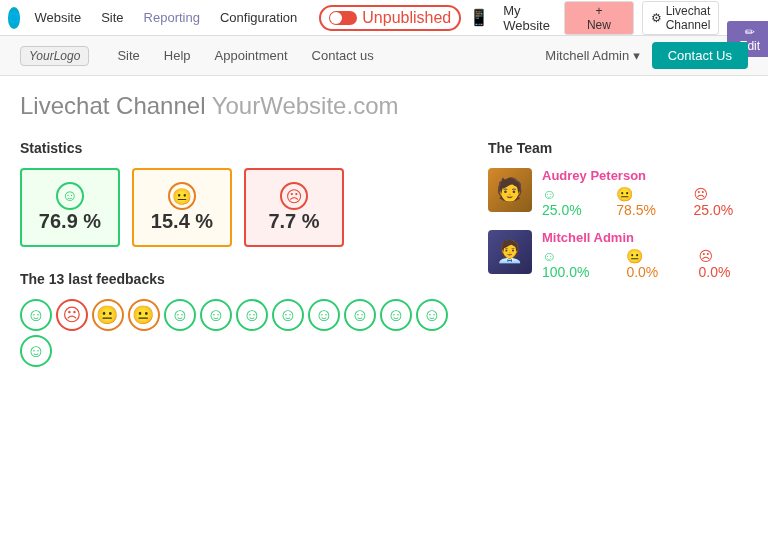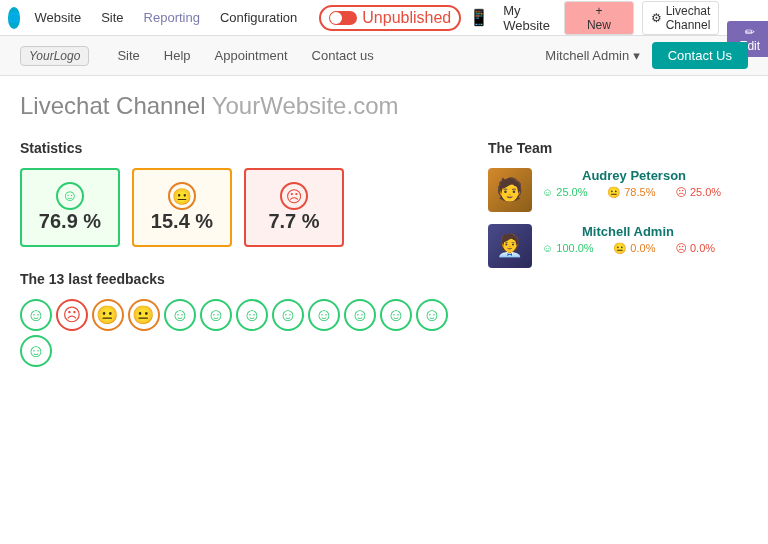--- a/index.html
+++ b/index.html
@@ -219,22 +219,22 @@
       display: flex; align-items: center; justify-content: center;
       font-size: 20px;
     }
     .avatar-mitchell {
       background: linear-gradient(135deg, #4a4a8a, #2a2a5a);
       width: 100%; height: 100%;
       display: flex; align-items: center; justify-content: center;
       font-size: 20px;
     }
     .member-info { flex: 1; }
-    .member-name { font-weight: bold; color: #0f766e; font-size: 13px; margin-bottom: 3px; margin-left: 40px; }
-    .member-stats { display: flex; gap: 20px; font-size: 11px; }
+    .member-name { font-weight: bold; color: #ec4899; font-size: 13px; margin-bottom: 3px; }
+    .member-stats { display: flex; gap: 20px; font-size: 14px; }
     .ms-green { color: #2ecc71; }
     .ms-yellow { color: #e67e22; }
     .ms-red { color: #e74c3c; }
   </style>
 </head>
 <body>
 
 <div class="top-nav">
   <div class="top-nav-logo">🌐</div>
   <span class="top-nav-item">Website</span>

